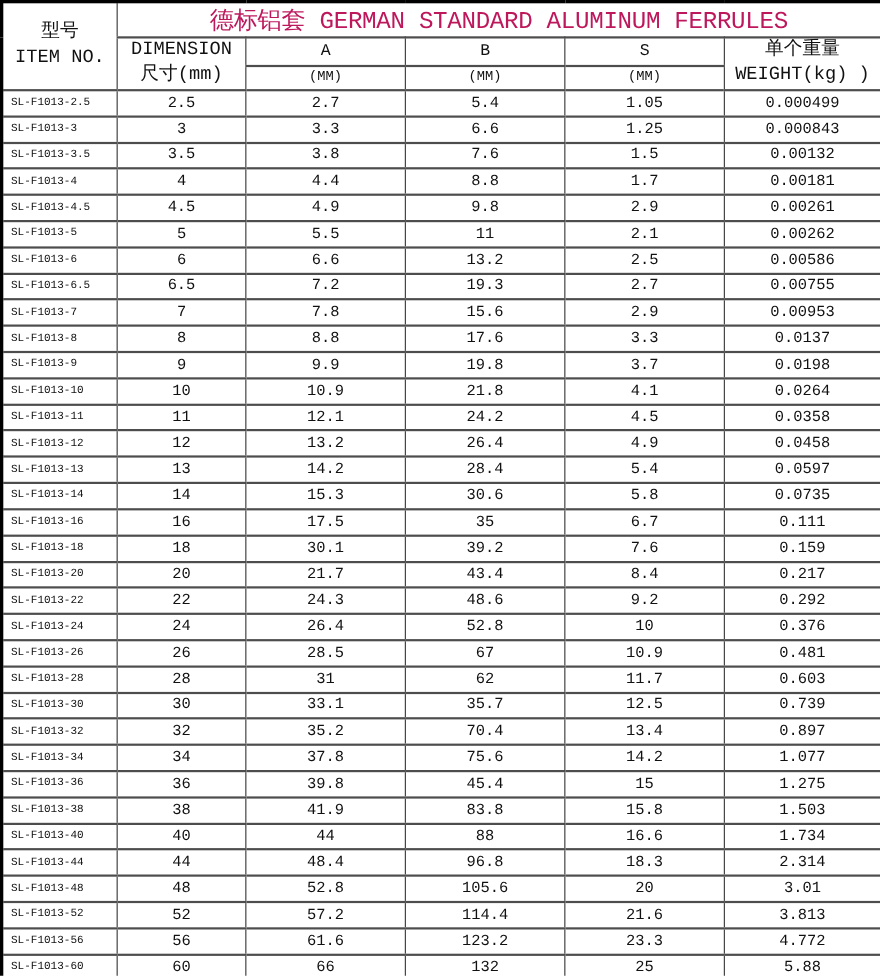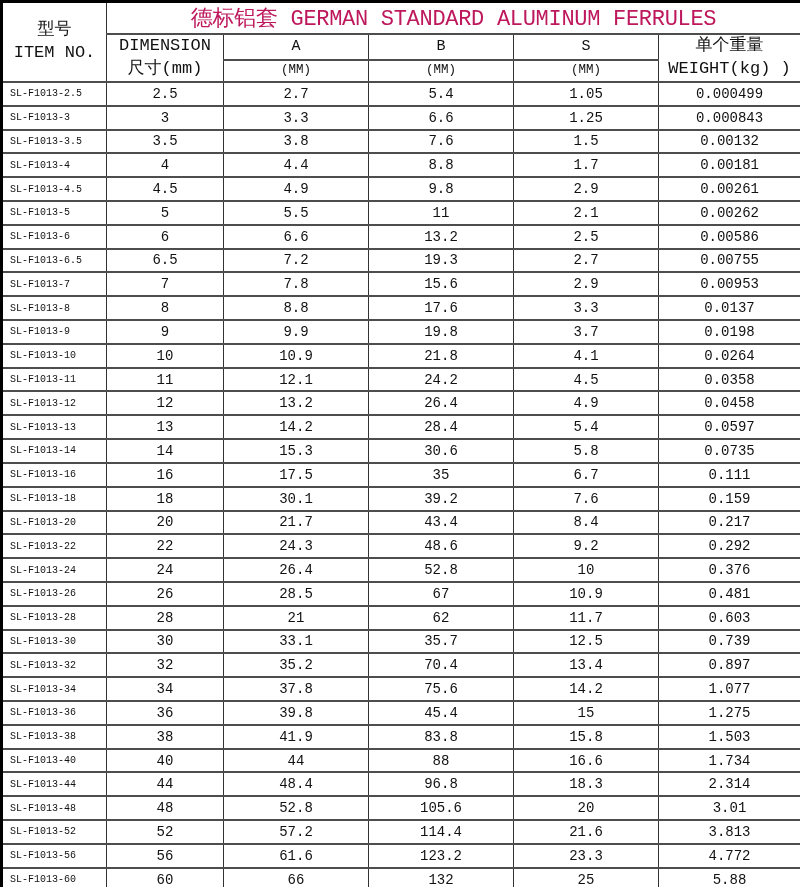--- a/index.html
+++ b/index.html
@@ -244,21 +244,21 @@
           <td class="left">SL-F1013-26</td>
           <td>26</td>
           <td>28.5</td>
           <td>67</td>
           <td>10.9</td>
           <td>0.481</td>
         </tr>
         <tr>
           <td class="left">SL-F1013-28</td>
           <td>28</td>
-          <td>21</td>
+          <td>31</td>
           <td>62</td>
           <td>11.7</td>
           <td>0.603</td>
         </tr>
         <tr>
           <td class="left">SL-F1013-30</td>
           <td>30</td>
           <td>33.1</td>
           <td>35.7</td>
           <td>12.5</td>

